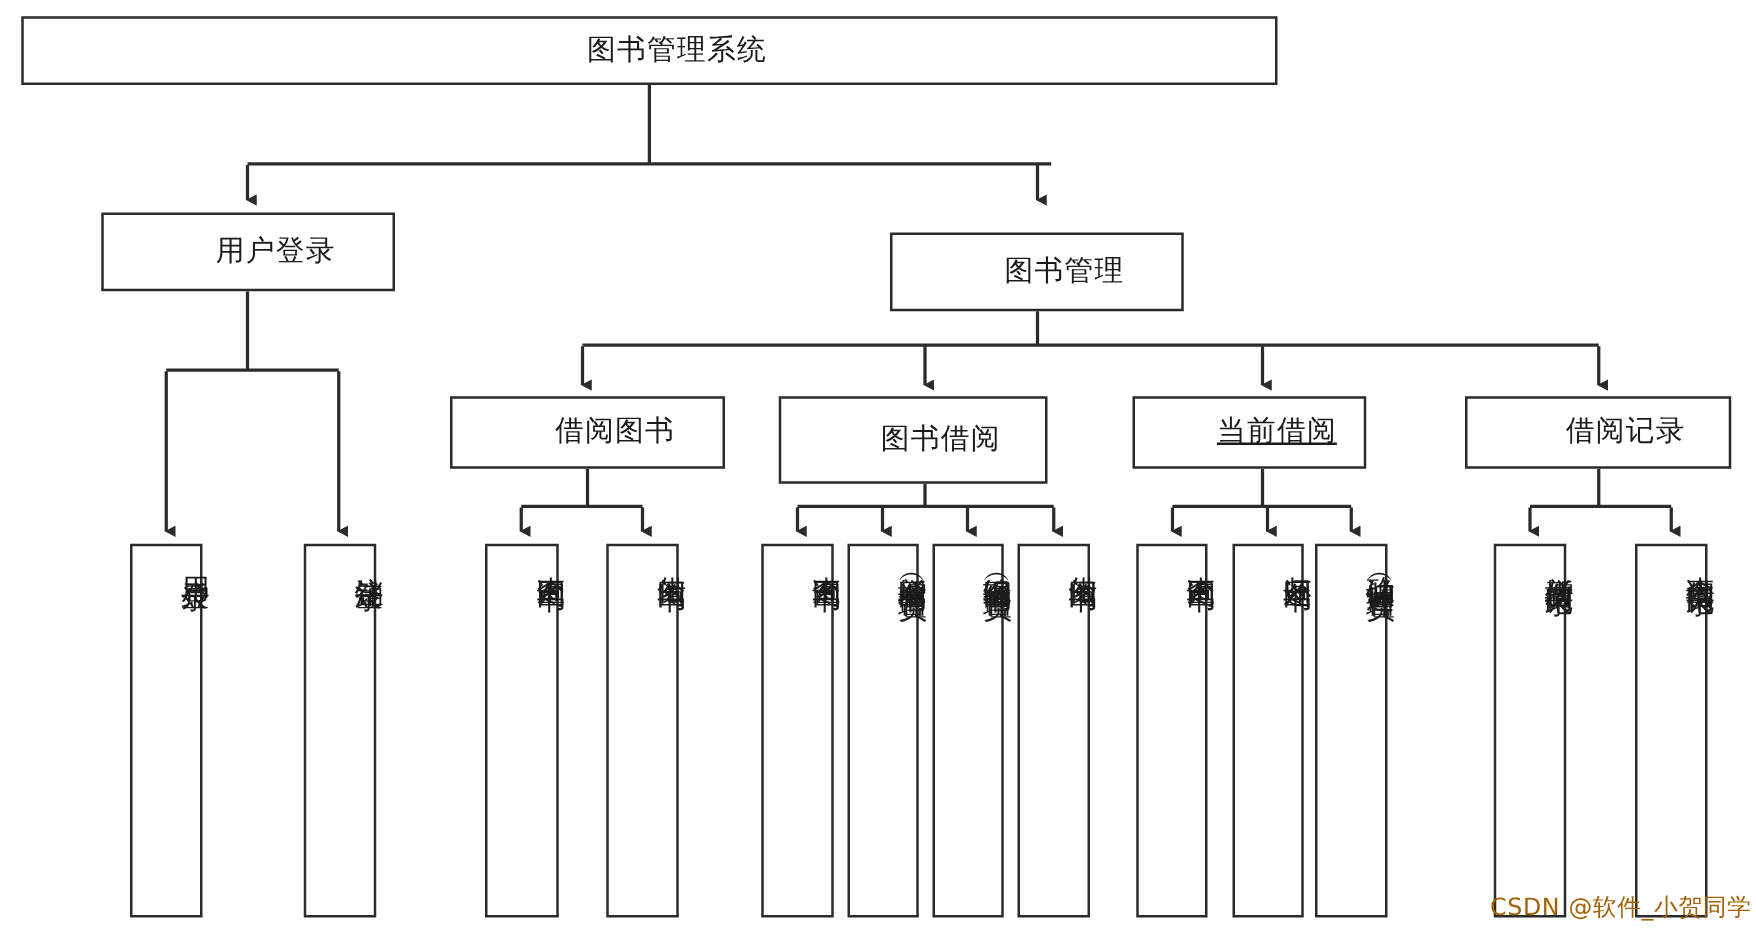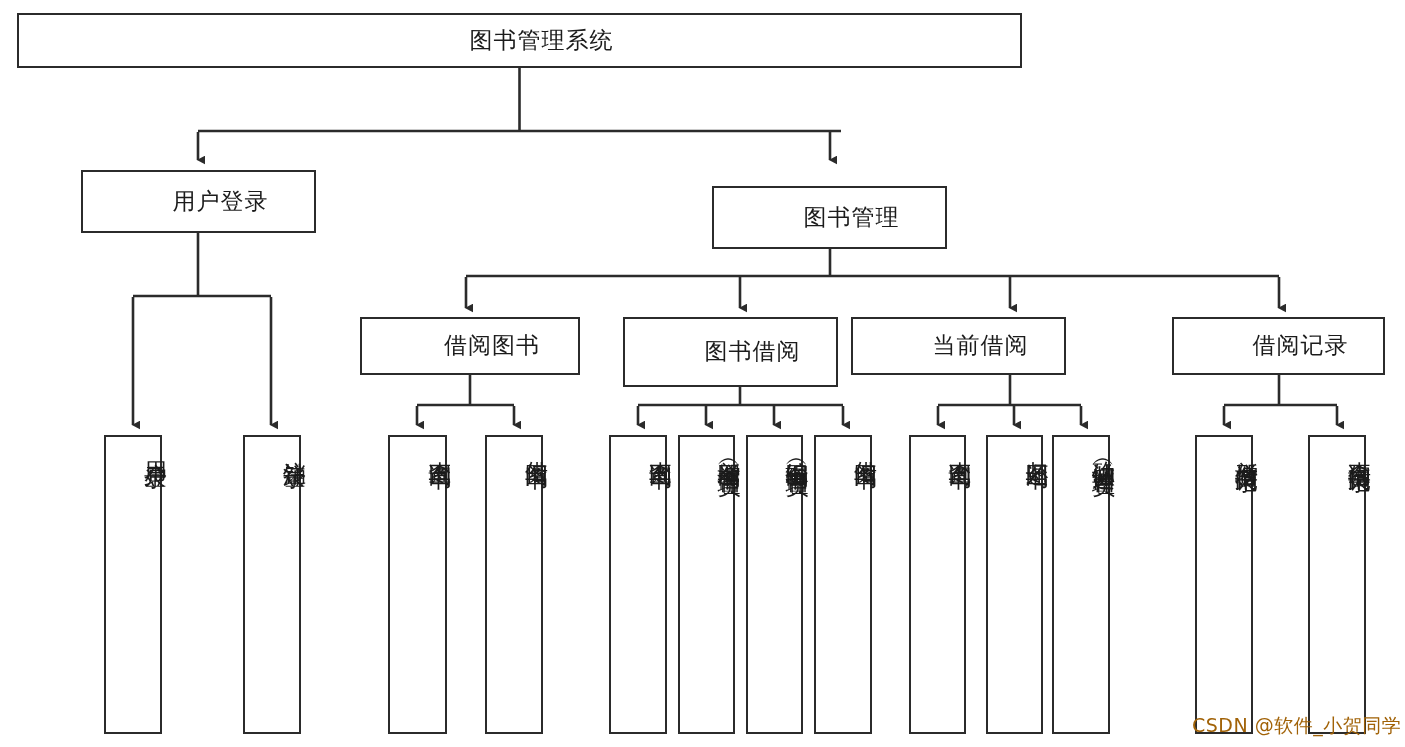--- a/index.html
+++ b/index.html
@@ -132,21 +132,21 @@
   <div class="node horiz" style="left:712px; top:170px; width:235px; height:63px;margin-top:16px;">
     <span>图书管理</span>
   </div>
 
   <div class="node horiz" style="left:360px; top:317px; width:220px; height:58px;">
     <span>借阅图书</span>
   </div>
   <div class="node horiz" style="left:623px; top:317px; width:215px; height:70px;">
     <span>图书借阅</span>
   </div>
-  <div class="node horiz" style="left:851px; top:317px; width:215px; height:58px;">
+  <div class="node horiz" style="left:906px; top:317px; width:187px; height:58px;text-decoration:underline;">
     <span>当前借阅</span>
   </div>
   <div class="node horiz" style="left:1172px; top:317px; width:213px; height:58px;">
     <span>借阅记录</span>
   </div>
 
   <div class="node vert" style="left:104px; top:435px; width:58px; height:299px;">
     <span class="vert-text">用户登录</span>
   </div>
   <div class="node vert" style="left:243px; top:435px; width:58px; height:299px;">

